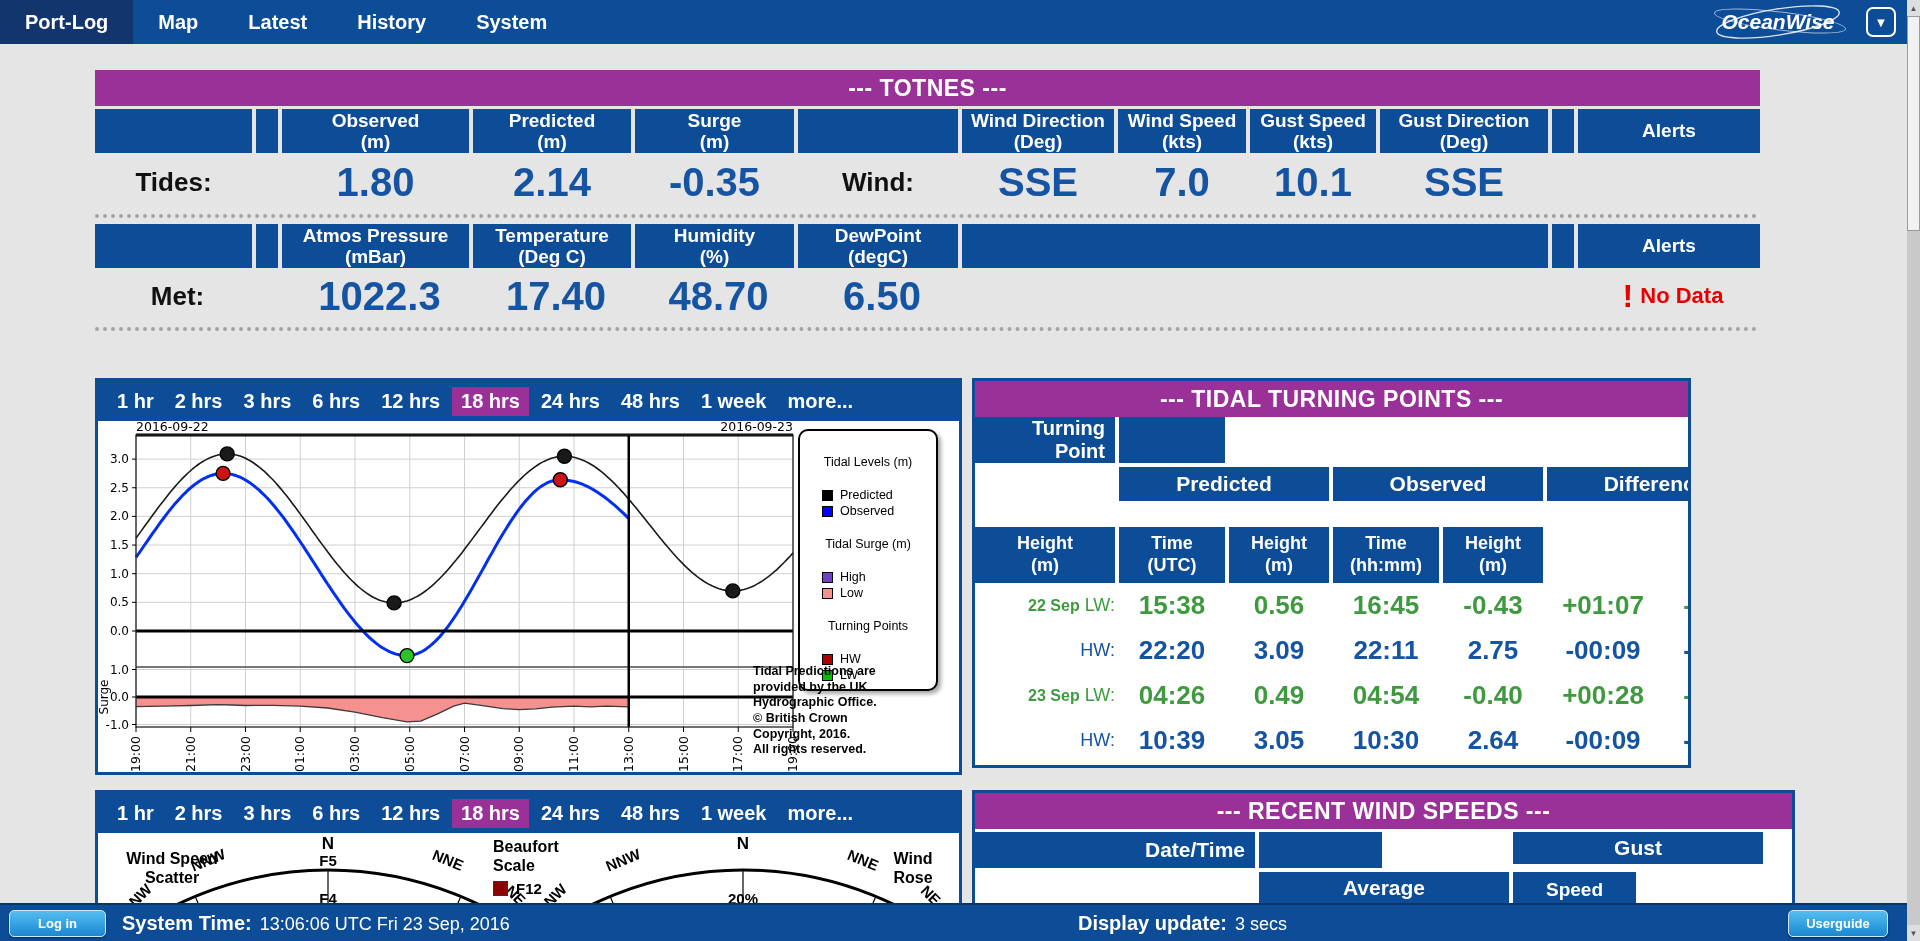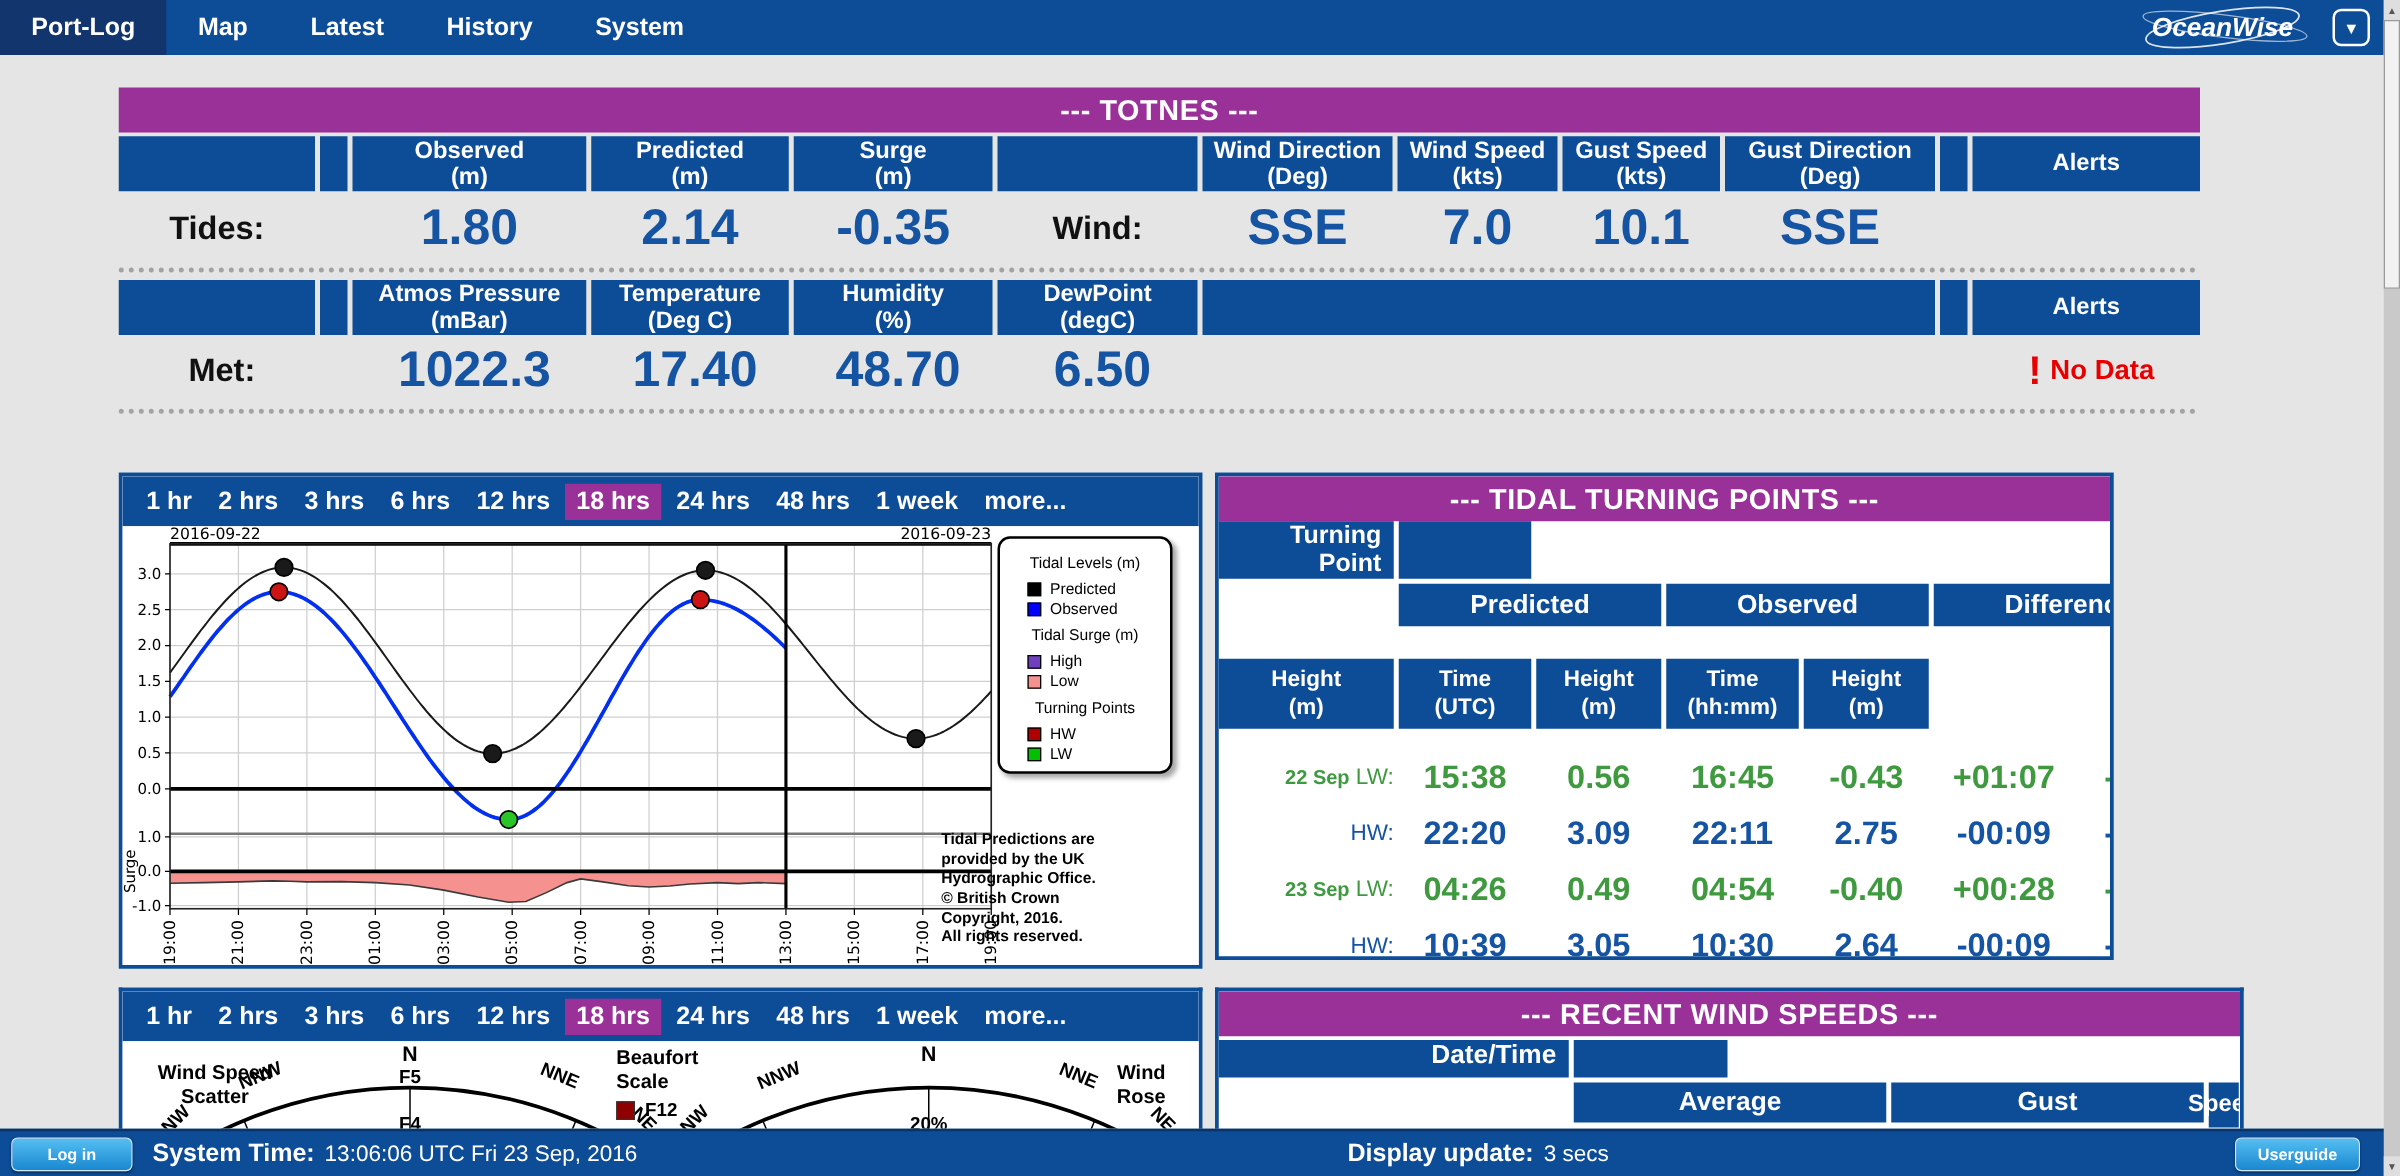--- a/index.html
+++ b/index.html
@@ -31,21 +31,21 @@
 
   
   .panel{position:absolute;background:#fff;border:3px solid #0d4c97;overflow:hidden}
   .tabbar{height:40px;background:#0d4c97;display:flex;align-items:center;gap:3px;padding-left:10px}
   .tab{color:#fff;font-weight:bold;font-size:20px;padding:3px 9px;cursor:pointer;white-space:nowrap}
   .tab.selected{background:#9a3198}
 
   
   .chart-area{position:relative;width:861px;height:351px;background:#fff}
   .legend{position:absolute;left:700px;top:8px;width:140px;background:#fff;border:2px solid #000;border-radius:10px;box-shadow:3px 3px 4px rgba(0,0,0,.35);padding:5px 8px;font-size:12.5px;color:#000}
-  .lg-title{text-align:center;margin:7px 0}
+  .lg-title{text-align:center;margin:19px 0}
   .lg-item{display:flex;align-items:center;gap:7px;padding-left:14px;margin:2px 0}
   .lg-sw{width:11px;height:11px;border:1px solid #000;flex:none}
   .credit{position:absolute;left:655px;top:243px;width:190px;font-size:12.5px;font-weight:bold;line-height:1.25;white-space:pre-line;color:#000}
 
   
   .tp-head{display:grid;grid-template-columns:140px 106px 100px 106px 100px 112px 100px 26px;column-gap:4px;row-gap:4px;margin-top:0}
   .tp-cell{background:#0d4c97;color:#fff;font-weight:bold;display:flex;align-items:center;justify-content:center;text-align:center;white-space:pre-line}
   .tp-corner{grid-row:1/3;justify-content:flex-end;padding-right:10px;font-size:20px;line-height:1.15;text-align:right}
   .tp-filler{grid-row:1/3}
   .tp-group{font-size:21px;height:34px}
@@ -343,21 +343,21 @@
 (m)</div>
       <div class="tp-cell tp-sub">Time
 (UTC)</div>
       <div class="tp-cell tp-sub">Height
 (m)</div>
       <div class="tp-cell tp-sub">Time
 (hh:mm)</div>
       <div class="tp-cell tp-sub">Height
 (m)</div>
     </div>
-    <div style="margin-top:16px">
+    <div style="margin-top:0">
       <div class="tp-row lw">
         <div class="tp-label">
             <span class="tp-prefix">22 Sep</span>
             <span class="tp-big">LW:</span>
           </div>
         <div class="tp-val">15:38</div>
         <div class="tp-val">0.56</div>
         <div class="tp-val">16:45</div>
         <div class="tp-val">-0.43</div>
         <div class="tp-val">+01:07</div>
@@ -460,22 +460,22 @@
 Rose</div>
     </div>
   </div>
 
   <div class="panel" style="left:972px;top:790px;width:823px;height:113px;border-bottom:none">
     <div class="banner" style="height:36px">
       <span>--- RECENT WIND SPEEDS ---</span>
     </div>
     <div class="rw-head">
       <div class="rw-cell rw-dt">Date/Time</div>
+      <div class="rw-cell rw-group" style="grid-column:4/6">Gust</div>
       <div class="rw-cell rw-group" style="grid-column:2/4">Average</div>
-      <div class="rw-cell rw-group" style="grid-column:4/6">Gust</div>
       <div class="rw-cell rw-filler"></div>
       <div class="rw-cell rw-sub">Speed</div>
 
     </div>
   </div>
 
   <div class="footer">
     <div class="btn" style="left:9px;width:97px">Log in</div>
     <div class="ft-text" style="left:122px">
       <span class="ft-label">System Time:</span>

